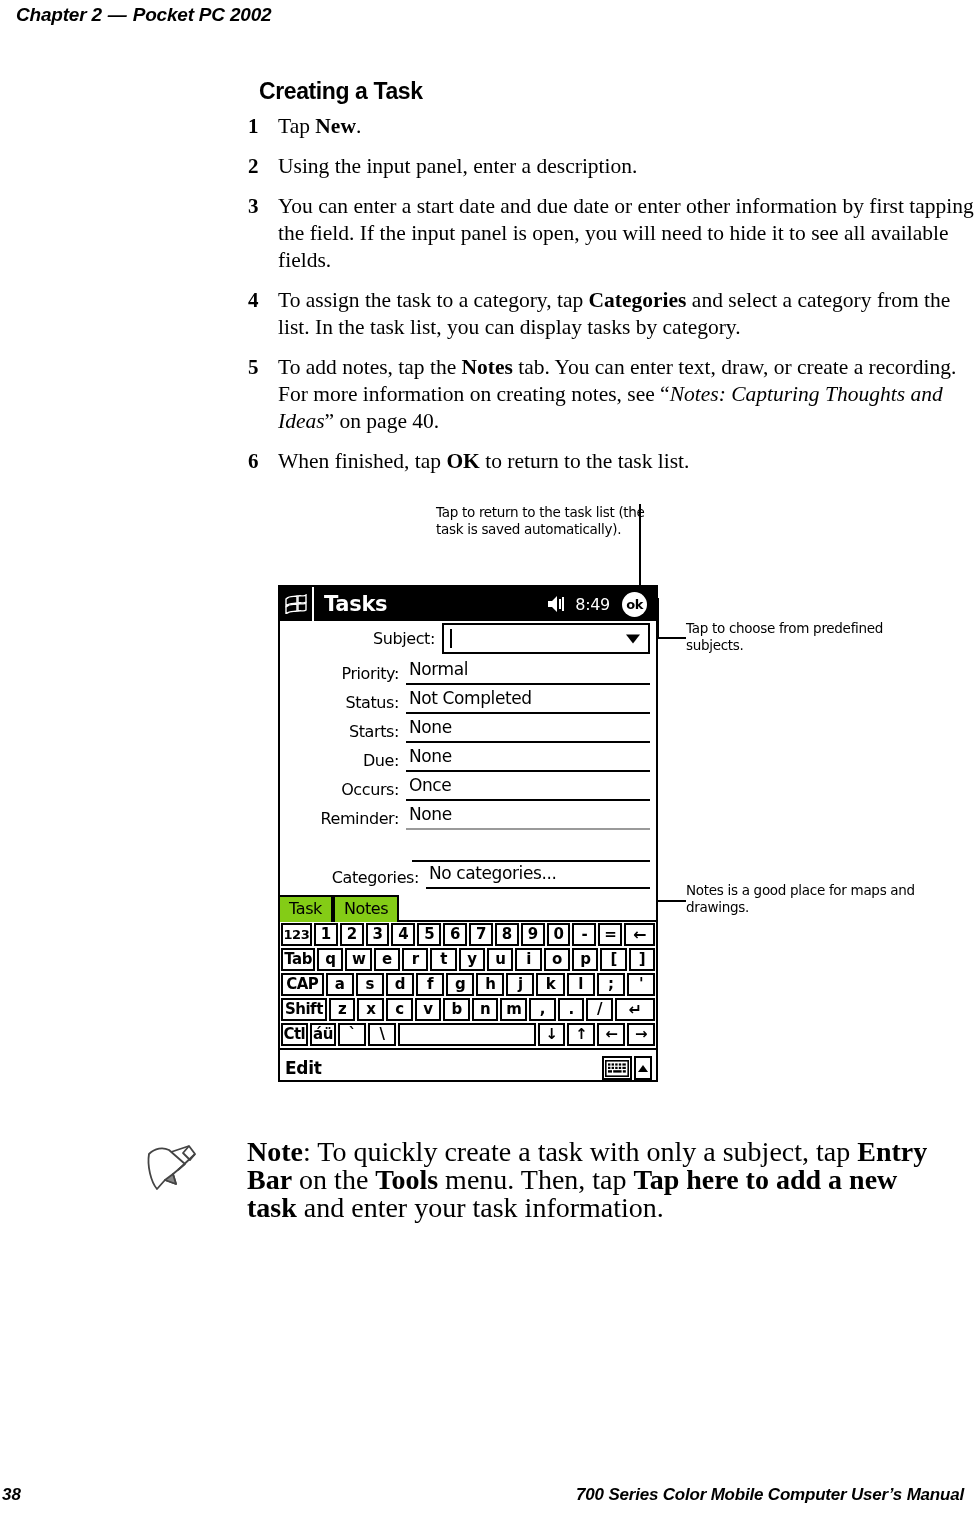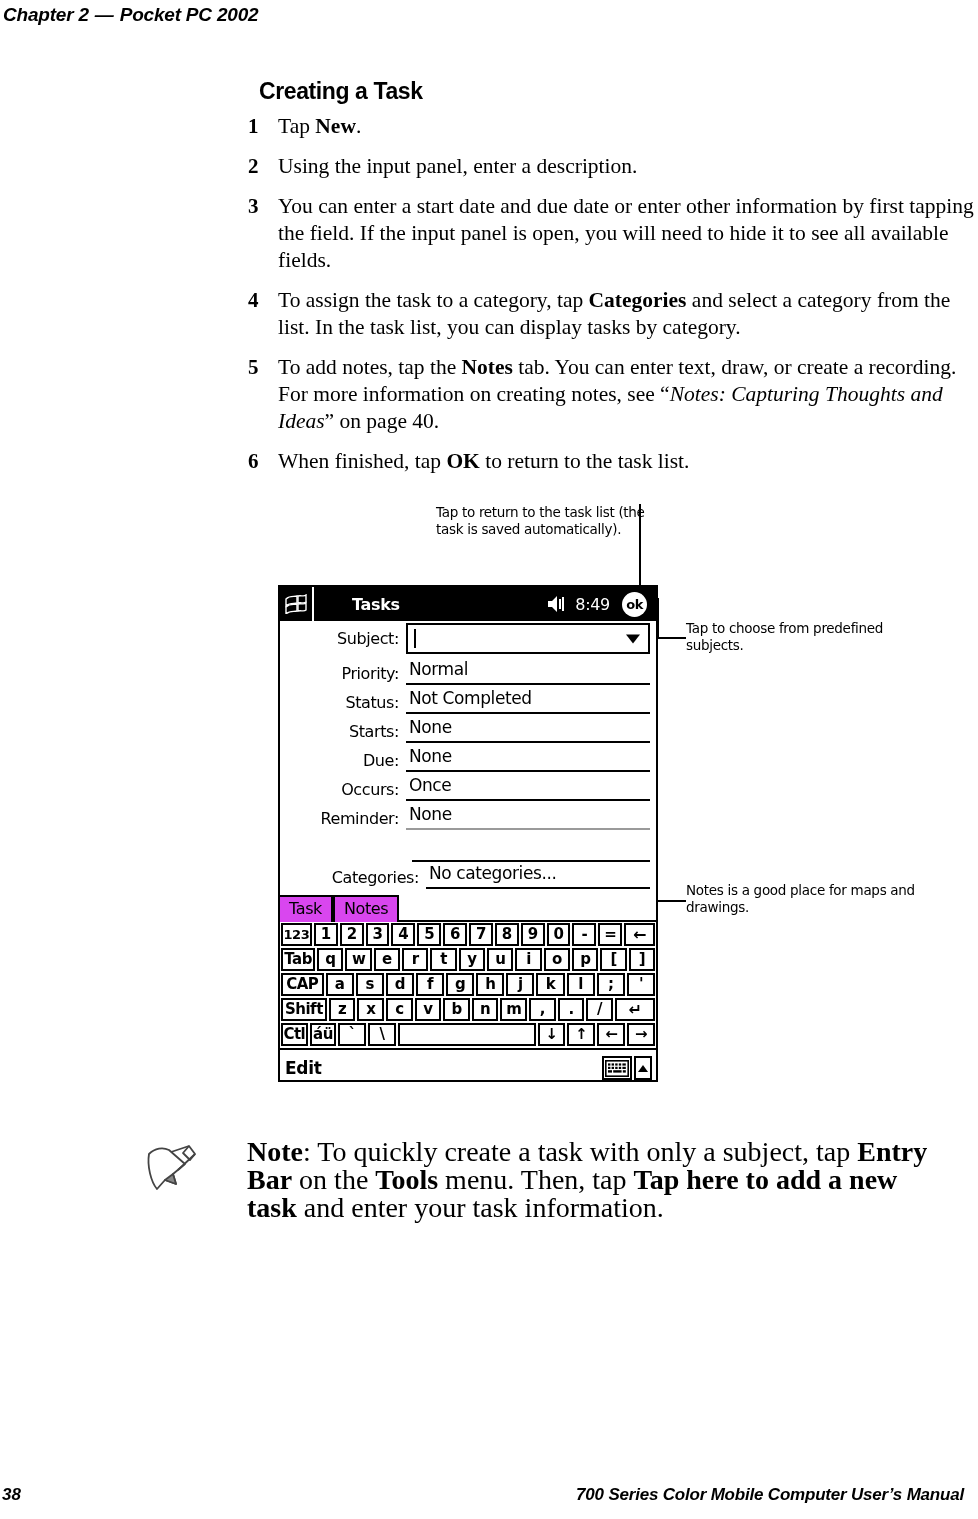--- a/index.html
+++ b/index.html
@@ -19,21 +19,21 @@
   .running-head {
     position: absolute;
     left: 0; top: 4px;
     width: 100%;
     font-family: "Liberation Sans", sans-serif;
     font-weight: bold;
     font-style: italic;
     font-size: 19px;
     letter-spacing: -0.2px;
   }
-  .running-head .rh-inner { padding-left: 3px; }
+  .running-head .rh-inner { padding-left: 16px; }
   .rh-sep { display: inline-block; padding: 0 6px; }
 
   
   .content { position: absolute; left: 248px; top: 78px; width: 730px; }
 
   h2.section-title {
     font-family: "Liberation Sans", sans-serif;
     font-weight: bold;
     font-size: 23px;
     margin: 0 0 8px 11px;
@@ -101,22 +101,22 @@
     display: flex;
     align-items: center;
   }
   .win-flag {
     width: 34px; height: 34px;
     display: flex; align-items: center; justify-content: center;
     border-right: 2px solid #fff;
     flex: 0 0 auto;
   }
   .tb-title {
-    font-size: 16px; font-weight: bold;
-    letter-spacing: -0.3px; margin-left: 38px;
+    font-size: 21px; font-weight: bold;
+    padding-left: 10px; letter-spacing: -0.3px;
   }
   .tb-spacer { flex: 1 1 auto; }
   .tb-speaker { width: 22px; height: 18px; flex: 0 0 auto; }
   .tb-time {
     font-size: 16px; font-weight: normal;
     padding: 0 12px 0 6px; letter-spacing: -0.3px;
   }
   .ok-btn {
     width: 25px; height: 25px;
     background: #fff; color: #000;
@@ -148,21 +148,21 @@
     line-height: 22px;
     border-bottom: 2px solid #000;
     padding-left: 3px;
     letter-spacing: -0.4px;
     height: 27px;
     margin-right: 6px;
   }
   .row.dim .val { border-bottom: 2px solid #9a9a9a; }
 
   
-  .subject-row { height: 35px; align-items: center; }
+  .subject-row { height: 35px; align-items: center; padding-left: 36px; }
   .subject-row .lbl { line-height: 24px; }
   .combo {
     flex: 1 1 auto;
     height: 31px;
     border: 2px solid #000;
     margin-right: 6px;
     display: flex; align-items: center;
     position: relative;
     background: #fff;
   }
@@ -189,21 +189,21 @@
   .cat-row { height: 27px; padding-left: 20px; }
 
   
   .tabs { display: flex; align-items: flex-end; height: 31px; margin-top: 2px; position: relative; }
   .tab {
     border: 2px solid #000;
     border-bottom: none;
     padding: 1px 9px 2px 9px;
     font-size: 16px;
     letter-spacing: -0.4px;
-    background: #d946ef;
+    background: #84cc16;
     line-height: 22px;
   }
   .tab.first { border-left: none; margin-left: 0; }
   .tab-fill { flex: 1 1 auto; border-bottom: 2px solid #000; height: 2px; }
 
   
   .kbd { margin-top: 1px; }
   .krow { display: flex; height: 25px; }
   .key {
     border: 2px solid #000;

